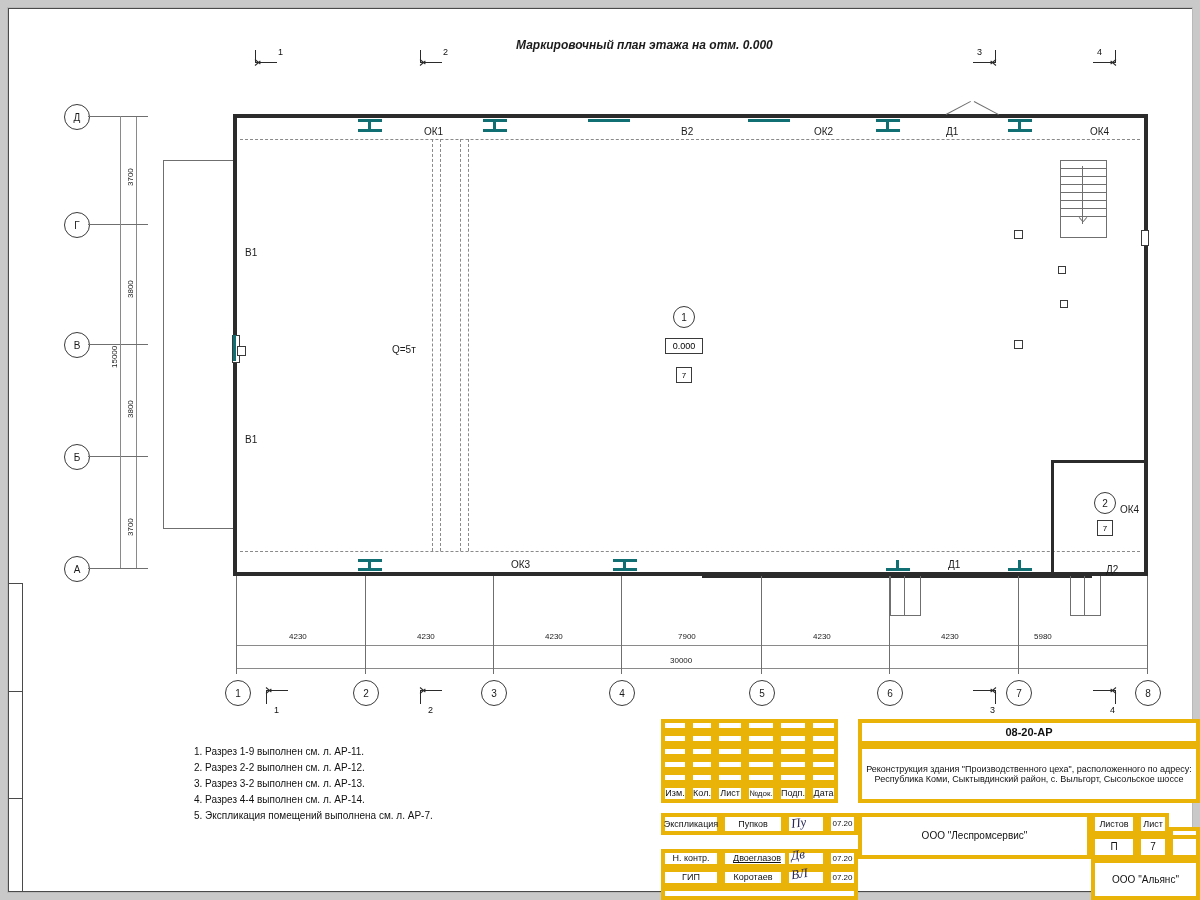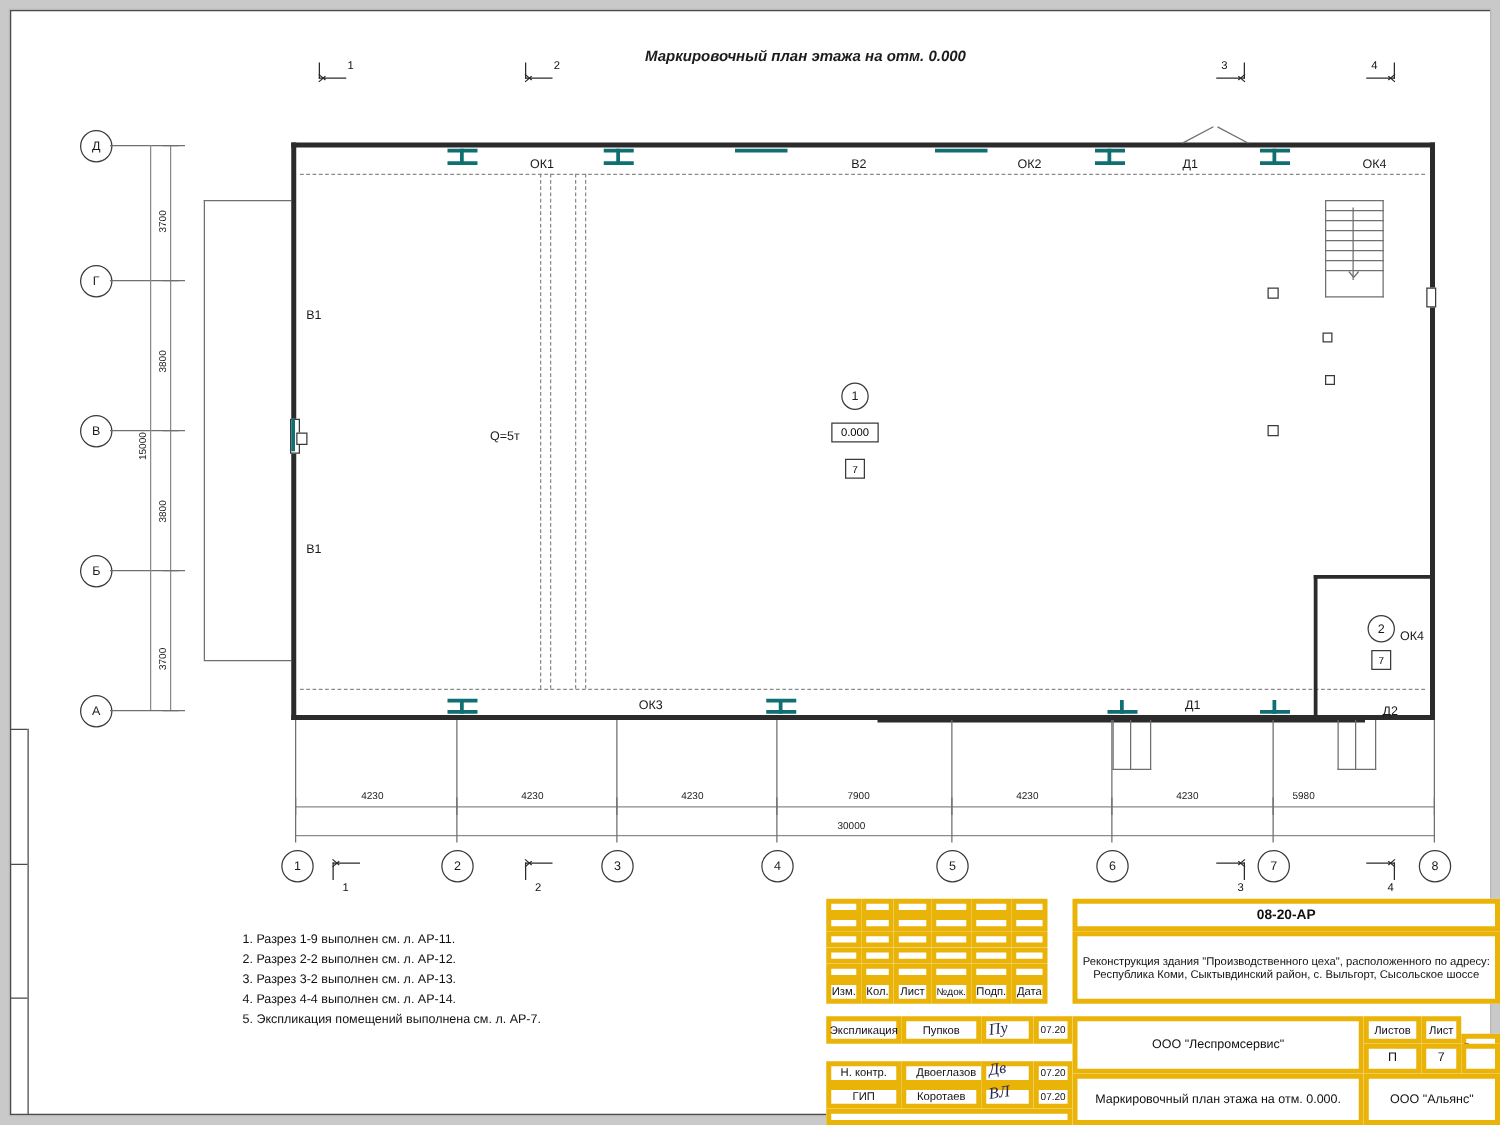--- a/index.html
+++ b/index.html
@@ -359,21 +359,21 @@
     <div class="cell" style="left:84px;top:65px;width:32px;height:19px;font-size:8px;">№док.</div>
     <div class="cell" style="left:116px;top:65px;width:32px;height:19px;">Подп.</div>
     <div class="cell" style="left:148px;top:65px;width:29px;height:19px;">Дата</div>
 
     <div class="cell" style="left:0;top:94px;width:60px;height:22px;font-size:9px;">Экспликация</div>
     <div class="cell" style="left:60px;top:94px;width:64px;height:22px;font-size:9px;">Пупков</div>
     <div class="cell" style="left:124px;top:94px;width:42px;height:22px;"></div>
     <div class="cell" style="left:166px;top:94px;width:31px;height:22px;font-size:8px;">07.20</div>
 
     <div class="cell" style="left:0;top:130px;width:60px;height:19px;font-size:9px;">Н. контр.</div>
-    <div class="cell" style="left:60px;top:130px;width:72px;height:19px;font-size:9px;">Двоеглазов</div>
+    <div class="cell" style="left:60px;top:130px;width:72px;height:19px;font-size:9px;text-decoration:underline;">Двоеглазов</div>
     <div class="cell" style="left:124px;top:130px;width:42px;height:19px;"></div>
     <div class="cell" style="left:166px;top:130px;width:31px;height:19px;font-size:8px;">07.20</div>
 
     <div class="cell" style="left:0;top:149px;width:60px;height:19px;font-size:9px;">ГИП</div>
     <div class="cell" style="left:60px;top:149px;width:64px;height:19px;font-size:9px;">Коротаев</div>
     <div class="cell" style="left:124px;top:149px;width:42px;height:19px;"></div>
     <div class="cell" style="left:166px;top:149px;width:31px;height:19px;font-size:8px;">07.20</div>
 
     <div class="cell" style="left:0;top:168px;width:197px;height:13px;"></div>
 
@@ -387,17 +387,16 @@
     <div class="cell" style="left:197px;top:94px;width:233px;height:46px;font-size:10px;">ООО "Леспромсервис"</div>
 
     <div class="cell" style="left:430px;top:94px;width:46px;height:22px;font-size:9px;">Листов</div>
     <div class="cell" style="left:476px;top:94px;width:32px;height:22px;font-size:9px;">Лист</div>
     <div class="cell" style="left:508px;top:108px;width:31px;height:22px;font-size:9px;">Листов</div>
 
     <div class="cell" style="left:430px;top:116px;width:46px;height:24px;font-size:10px;">П</div>
     <div class="cell" style="left:476px;top:116px;width:32px;height:24px;font-size:10px;">7</div>
     <div class="cell" style="left:508px;top:116px;width:31px;height:24px;font-size:10px;"></div>
 
-    <div class="cell" style="left:197px;top:140px;width:233px;height:41px;font-size:10px;padding:2px 6px;">Маркировочный план этажа на отм. 0.000.</div>
     <div class="cell" style="left:430px;top:140px;width:109px;height:41px;font-size:10px;">ООО "Альянс"</div>
   </div>
 
 </div>
 
 </body></html>

